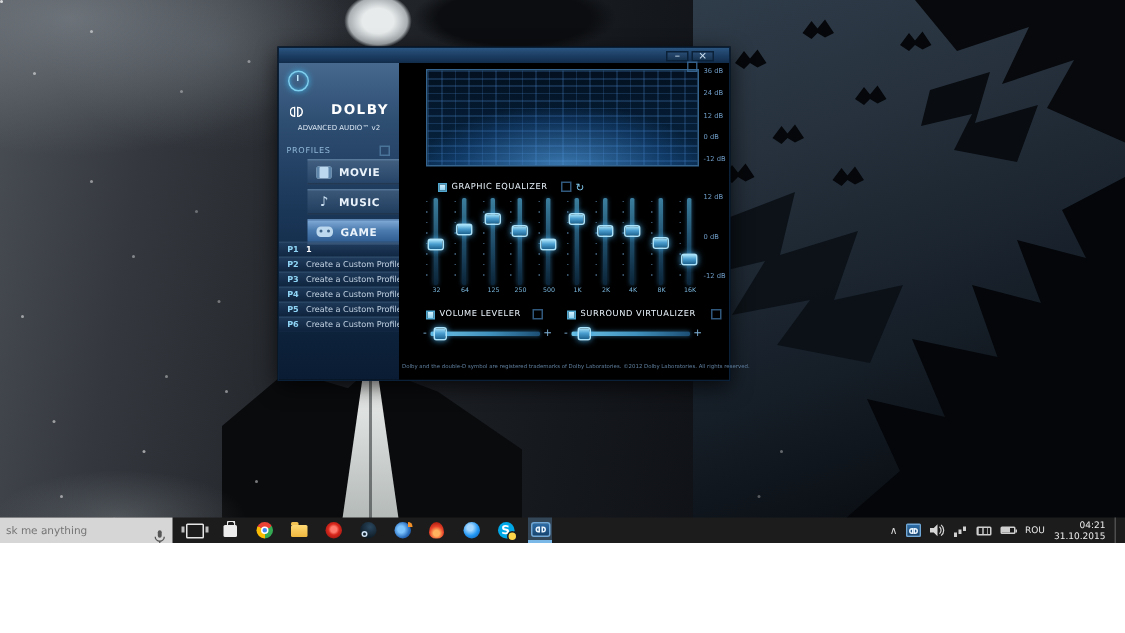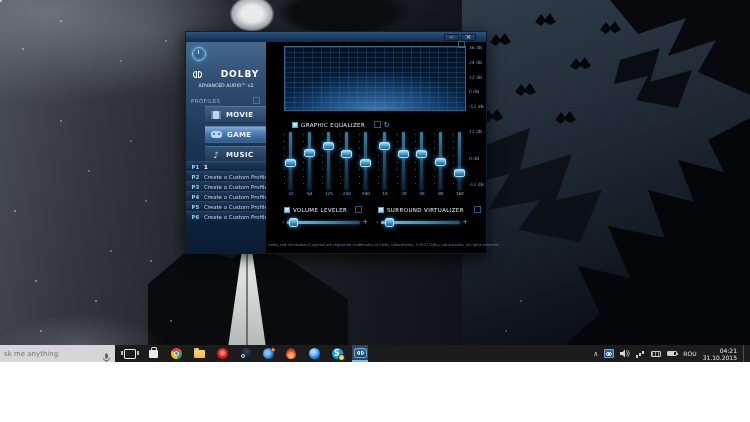--- a/index.html
+++ b/index.html
@@ -215,28 +215,28 @@
           <span class="brand-name">DOLBY</span>
         </div>
         <div class="brand-sub">ADVANCED AUDIO™ v2</div>
         <div class="prof-hd">PROFILES</div>
         <div class="prof-hd-box"></div>
         <div class="side-list" id="profiles-list">
             <div class="side-item">
               <span class="p-icon film-icon"></span>
               <span class="p-label">MOVIE</span>
             </div>
+            <div class="side-item">
+              <span class="p-icon music-note-icon"></span>
+              <span class="p-label">MUSIC</span>
+            </div>
             <div class="side-item selected">
               <span class="p-icon gamepad-icon"></span>
               <span class="p-label">GAME</span>
               <span class="gear"></span>
-            </div>
-            <div class="side-item">
-              <span class="p-icon music-note-icon"></span>
-              <span class="p-label">MUSIC</span>
             </div>
           </div>
         <div class="custom-list" id="custom-list">
             <div class="cp-row first">
               <span class="cp-key">P1</span>
               <span class="cp-name">1</span>
             </div>
             <div class="cp-row">
               <span class="cp-key">P2</span>
               <span class="cp-name">Create a Custom Profile</span>

